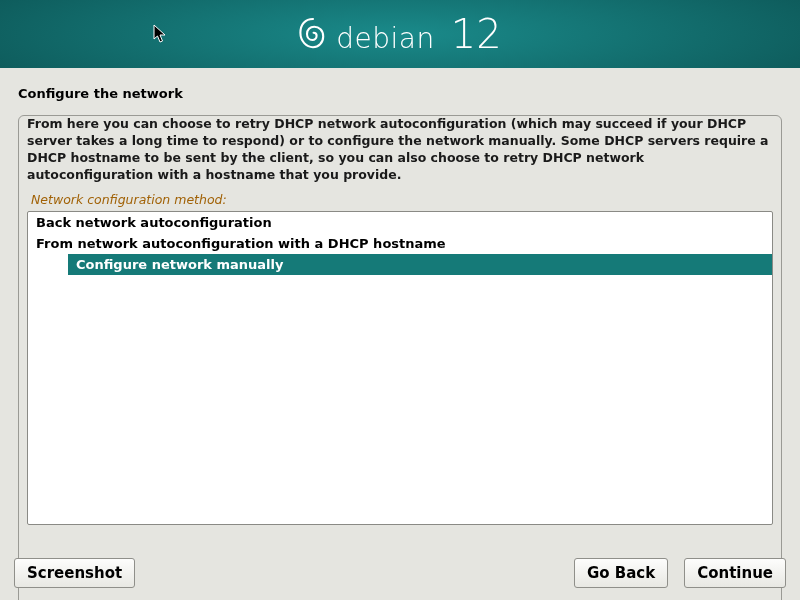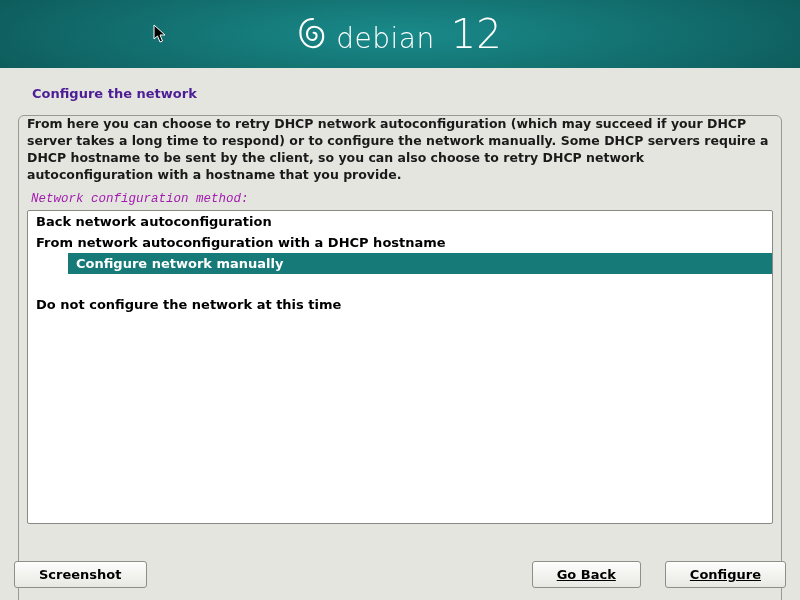--- a/index.html
+++ b/index.html
@@ -60,22 +60,21 @@
       color: #fff;
       margin-left: 8px;
     }
     .content {
       padding: 18px 18px 0 18px;
     }
     .page-title {
       font-weight: bold;
       font-size: 13px;
       margin-bottom: 14px;
-      color: #4c1d95;
-      margin-left: 14px;
+      color: #000000;
     }
     .panel {
       border: 1px solid #9a9a95;
       border-radius: 6px;
       background: #e5e5e0;
       padding: 0 8px 8px 8px;
       height: 548px;
       display: flex;
       flex-direction: column;
     }
@@ -83,22 +82,21 @@
       font-weight: bold;
       font-size: 12.5px;
       line-height: 1.35;
       color: #1a1a1a;
       padding: 0 0 8px 0;
     }
     .prompt-label {
       font-style: italic;
       font-size: 12.5px;
       padding: 0 0 4px 4px;
-      color: #a21caf;
-      font-family: Liberation Mono, monospace;
+      color: #a16207;
     }
     .listbox {
       border: 1px solid #8a8a85;
       background: #fff;
       height: 314px;
       overflow: auto;
       border-radius: 2px;
     }
     .list-item {
       padding: 3px 8px 3px 8px;
@@ -120,29 +118,28 @@
       position: absolute;
       bottom: 12px;
       left: 14px;
       right: 14px;
       display: flex;
       justify-content: space-between;
       align-items: center;
     }
     .footer-right {
       display: flex;
-      gap: 24px;
-      text-decoration: underline;
+      gap: 16px;
     }
     button.btn {
       background: linear-gradient(to bottom, #fdfdfc, #e8e8e3);
       border: 1px solid #8f8f8a;
       border-radius: 3px;
-      padding: 5px 24px;
-      font-size: 13px;
+      padding: 5px 12px;
+      font-size: 15px;
       font-weight: bold;
       color: #000;
       cursor: pointer;
       min-width: 80px;
       font-family: inherit;
     }
     .cursor {
       position: absolute;
       top: 24px;
       left: 153px;
@@ -171,32 +168,31 @@
   <div class="page-title">Configure the network</div>
 
   <div class="panel">
     <div class="description">From here you can choose to retry DHCP network autoconfiguration (which may succeed if your DHCP server takes a long time to respond) or to configure the network manually. Some DHCP servers require a DHCP hostname to be sent by the client, so you can also choose to retry DHCP network autoconfiguration with a hostname that you provide.</div>
     <div class="prompt-label">Network configuration method:</div>
     <div class="listbox" id="listbox">
         <div class="list-item">Back network autoconfiguration</div>
         <div class="list-item">From network autoconfiguration with a DHCP hostname</div>
         <div class="list-item selected">Configure network manually</div>
         <div class="list-blank"></div>
-        <div class="list-item">Do not configure the network at this time</div>
       </div>
   </div>
 </div>
 
 <div class="footer">
   <div class="footer-left">
     <button class="btn">Screenshot</button>
   </div>
   <div class="footer-right">
     <button class="btn">Go Back</button>
-    <button class="btn">Configure</button>
+    <button class="btn">Continue</button>
   </div>
 </div>
 
 <div class="cursor">
   <svg viewBox="0 0 16 22">
     <path d="M1 1 L1 15 L4.5 12 L7 18 L9.5 17 L7 11 L12 11 Z" fill="#000" stroke="#fff" stroke-width="1"></path>
   </svg>
 </div>
 
 </body></html>

